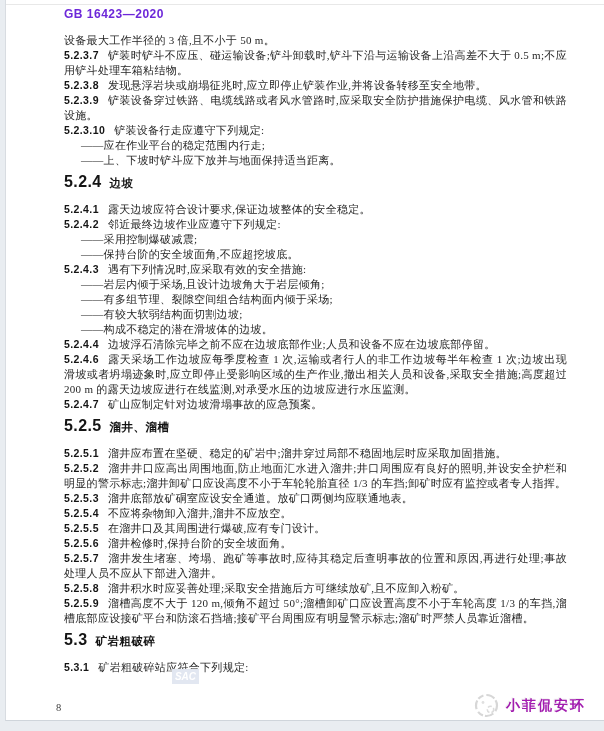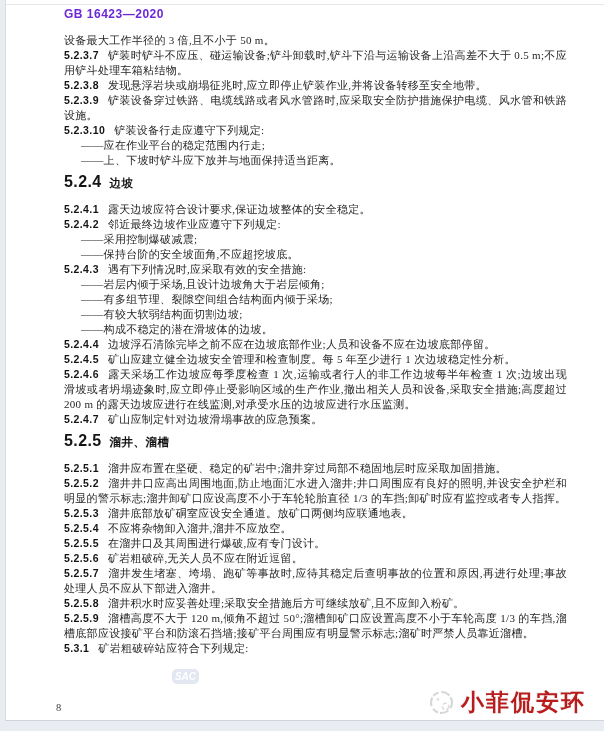--- a/index.html
+++ b/index.html
@@ -67,21 +67,21 @@
     position: absolute;
     left: 50px; bottom: 7px;
     font-size: 10.5px;
     color: #3a3a3a;
   }
   .sac-mark {
     position: absolute;
     left: 166px; top: 669px;
     width: 27px; height: 15px;
     background: #e2e7f1;
-    border-radius: 5px;
+    border-radius: 0;
     color: #ffffff;
     font-family: "Liberation Sans", sans-serif;
     font-weight: bold;
     font-style: italic;
     font-size: 10px;
     line-height: 15px;
     text-align: center;
   }
   .brand-watermark {
     position: absolute;
@@ -92,23 +92,23 @@
   }
   .brand-logo {
     width: 25px; height: 25px;
     position: relative;
     flex: 0 0 auto;
   }
   .brand-logo svg { display: block; }
   .brand-name {
     font-family: "Liberation Sans", sans-serif;
     font-weight: bold;
-    font-size: 23px;
+    font-size: 14px;
     letter-spacing: 2px;
-    color: #b91c1c;
+    color: #a21caf;
     text-shadow: 1px 1px 0 #ffffff, -1px -1px 0 #f2f2f2;
   }
 </style>
 </head>
 <body>
 
 <div class="page">
   <div class="top-line"></div>
 
   <div class="doc-code">GB 16423—2020</div>
@@ -125,33 +125,33 @@
       <div class="para "><span class="num">5.2.4.1</span><span>露天边坡应符合设计要求,保证边坡整体的安全稳定。</span></div>
       <div class="para "><span class="num">5.2.4.2</span><span>邻近最终边坡作业应遵守下列规定:</span></div>
       <div class="para bullet"><span>——采用控制爆破减震;</span></div>
       <div class="para bullet"><span>——保持台阶的安全坡面角,不应超挖坡底。</span></div>
       <div class="para "><span class="num">5.2.4.3</span><span>遇有下列情况时,应采取有效的安全措施:</span></div>
       <div class="para bullet"><span>——岩层内倾于采场,且设计边坡角大于岩层倾角;</span></div>
       <div class="para bullet"><span>——有多组节理、裂隙空间组合结构面内倾于采场;</span></div>
       <div class="para bullet"><span>——有较大软弱结构面切割边坡;</span></div>
       <div class="para bullet"><span>——构成不稳定的潜在滑坡体的边坡。</span></div>
       <div class="para "><span class="num">5.2.4.4</span><span>边坡浮石清除完毕之前不应在边坡底部作业;人员和设备不应在边坡底部停留。</span></div>
-      <div class="para "><span class="num">5.2.4.5</span><span>矿山应建立健全边坡安全管理和检查制度。每 5 年至少进行 1 次边坡稳定性分析。</span></div>
       <div class="para "><span class="num">5.2.4.6</span><span>露天采场工作边坡应每季度检查 1 次,运输或者行人的非工作边坡每半年检查 1 次;边坡出现滑坡或者坍塌迹象时,应立即停止受影响区域的生产作业,撤出相关人员和设备,采取安全措施;高度超过 200 m 的露天边坡应进行在线监测,对承受水压的边坡应进行水压监测。</span></div>
       <div class="para "><span class="num">5.2.4.7</span><span>矿山应制定针对边坡滑塌事故的应急预案。</span></div>
       <div class="para heading"><span class="num">5.2.5</span><span>溜井、溜槽</span></div>
       <div class="para "><span class="num">5.2.5.1</span><span>溜井应布置在坚硬、稳定的矿岩中;溜井穿过局部不稳固地层时应采取加固措施。</span></div>
       <div class="para "><span class="num">5.2.5.2</span><span>溜井井口应高出周围地面,防止地面汇水进入溜井;井口周围应有良好的照明,并设安全护栏和明显的警示标志;溜井卸矿口应设高度不小于车轮轮胎直径 1/3 的车挡;卸矿时应有监控或者专人指挥。</span></div>
       <div class="para "><span class="num">5.2.5.3</span><span>溜井底部放矿硐室应设安全通道。放矿口两侧均应联通地表。</span></div>
       <div class="para "><span class="num">5.2.5.4</span><span>不应将杂物卸入溜井,溜井不应放空。</span></div>
       <div class="para "><span class="num">5.2.5.5</span><span>在溜井口及其周围进行爆破,应有专门设计。</span></div>
-      <div class="para "><span class="num">5.2.5.6</span><span>矿岩粗破碎,无关人员不应在附近逗留。</span></div>
+      <div class="para "><span class="num">5.2.5.6</span><span>溜井检修时,保持台阶的安全坡面角。</span></div>
       <div class="para "><span class="num">5.2.5.7</span><span>溜井发生堵塞、垮塌、跑矿等事故时,应待其稳定后查明事故的位置和原因,再进行处理;事故处理人员不应从下部进入溜井。</span></div>
       <div class="para "><span class="num">5.2.5.8</span><span>溜井积水时应妥善处理;采取安全措施后方可继续放矿,且不应卸入粉矿。</span></div>
       <div class="para "><span class="num">5.2.5.9</span><span>溜槽高度不大于 120 m,倾角不超过 50°;溜槽卸矿口应设置高度不小于车轮高度 1/3 的车挡,溜槽底部应设接矿平台和防滚石挡墙;接矿平台周围应有明显警示标志;溜矿时严禁人员靠近溜槽。</span></div>
+      <div class="para heading"><span class="num">5.3</span><span>矿岩粗破碎</span></div>
       <div class="para "><span class="num">5.3.1</span><span>矿岩粗破碎站应符合下列规定:</span></div>
     </div>
 
   <div class="sac-mark">SAC</div>
 
   <div class="page-number">8</div>
 </div>
 
 <div class="brand-watermark">
   <span class="brand-logo">

